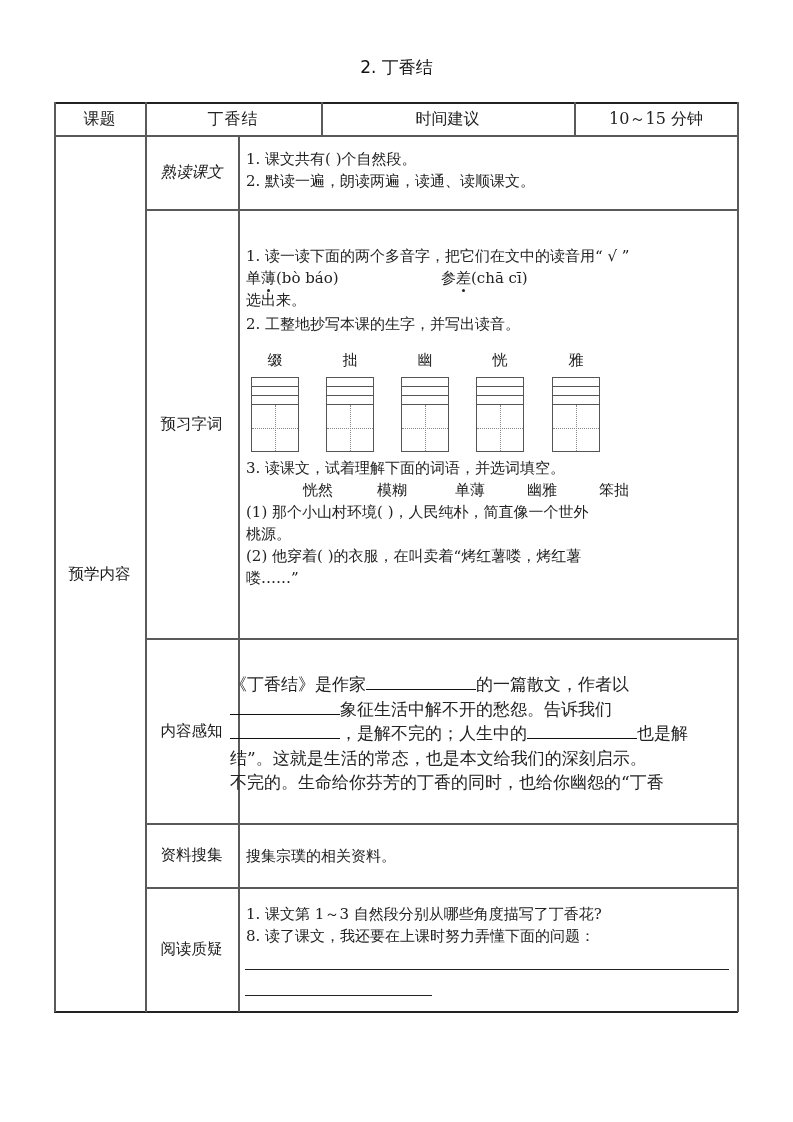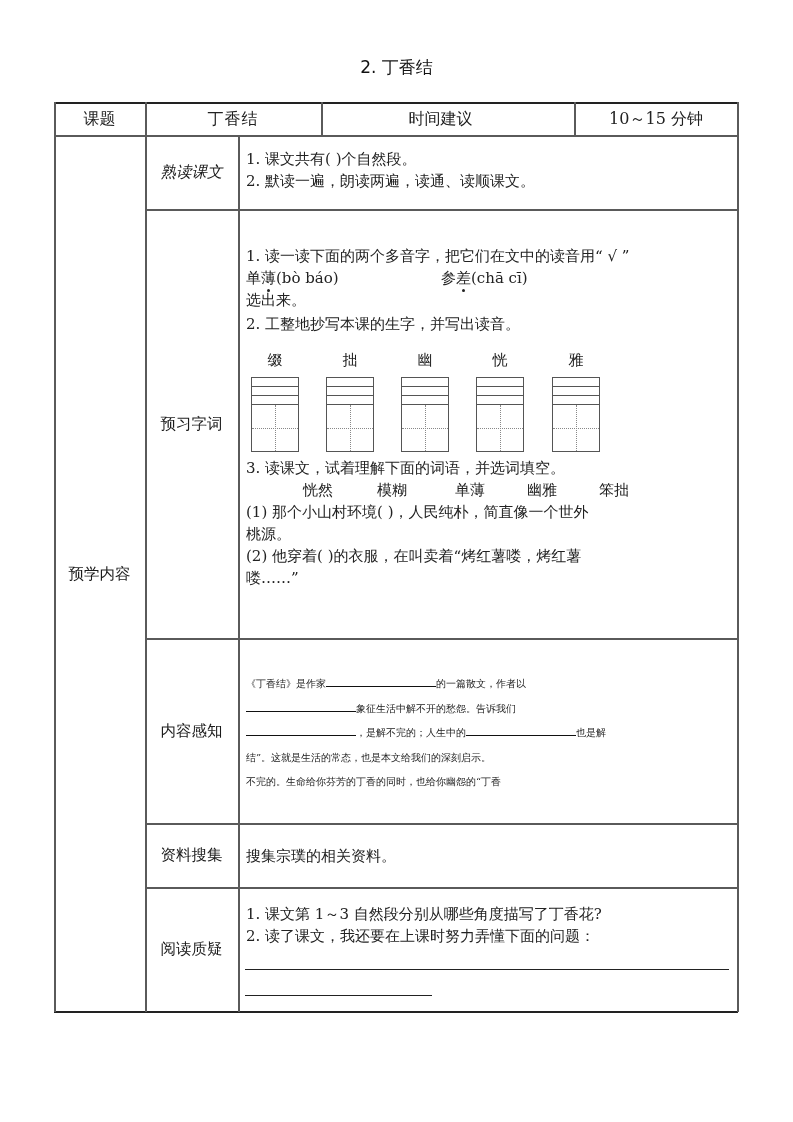--- a/index.html
+++ b/index.html
@@ -62,21 +62,21 @@
 
   <div class="vl" style="left:0;top:0;height:910px;"></div>
   <div class="vl" style="left:91px;top:0;height:910px;"></div>
   <div class="vl" style="left:184px;top:33px;height:877px;"></div>
   <div class="vl" style="left:267px;top:0;height:34px;"></div>
   <div class="vl" style="left:520px;top:0;height:34px;"></div>
   <div class="vl" style="left:683px;top:0;height:910px;"></div>
 
   <div class="cell hdr" style="left:0;top:0;width:91px;height:34px;">课题</div>
   <div class="cell txt" style="left:91px;top:0;width:176px;height:34px;font-size:16px;letter-spacing:1px;">丁香结</div>
-  <div class="cell hdr" style="left:260px;top:0;width:253px;height:34px;">时间建议</div>
+  <div class="cell hdr" style="left:267px;top:0;width:253px;height:34px;">时间建议</div>
   <div class="cell txt" style="left:520px;top:0;width:164px;height:34px;font-size:16px;">10～15 分钟</div>
 
   <div class="cell lbl" style="left:0;top:34px;width:91px;height:876px;">预学内容</div>
 
   <div class="cell lbl" style="left:91px;top:34px;width:93px;height:73px;font-style:italic;">熟读课文</div>
   <div class="content txt" style="left:192px;top:46px;width:485px;">
     <div class="line">1. 课文共有(          )个自然段。</div>
     <div class="line">2.  默读一遍，朗读两遍，读通、读顺课文。</div>
   </div>
 
@@ -146,21 +146,21 @@
       <span style="left:281px;">幽雅</span>
       <span style="left:353px;">笨拙</span>
     </div>
     <div class="line">(1) 那个小山村环境(               )，人民纯朴，简直像一个世外</div>
     <div class="line">桃源。</div>
     <div class="line">(2) 他穿着(               )的衣服，在叫卖着“烤红薯喽，烤红薯</div>
     <div class="line">喽……”</div>
   </div>
 
   <div class="cell lbl" style="left:91px;top:537px;width:93px;height:184px;">内容感知</div>
-  <div class="content txt" style="left:192px;top:570px;width:490px;line-height:24.5px;font-size:10px;">
+  <div class="content txt" style="left:176px;top:570px;width:490px;line-height:24.5px;font-size:17px;">
     <div class="line">
       <span>《丁香结》是作家</span><span class="blank-u" style="width:110px;"></span><span>的一篇散文，作者以</span>
     </div>
     <div class="line">
       <span class="blank-u" style="width:110px;"></span><span>象征生活中解不开的愁怨。告诉我们</span>
     </div>
     <div class="line">
       <span class="blank-u" style="width:110px;"></span><span>，是解不完的；人生中的</span><span class="blank-u" style="width:110px;"></span><span>也是解</span>
     </div>
     <div class="line">结”。这就是生活的常态，也是本文给我们的深刻启示。</div>
@@ -168,17 +168,17 @@
   </div>
 
   <div class="cell lbl" style="left:91px;top:722px;width:93px;height:63px;">资料搜集</div>
   <div class="content txt" style="left:192px;top:743px;width:485px;">
     <div class="line">搜集宗璞的相关资料。</div>
   </div>
 
   <div class="cell lbl" style="left:91px;top:786px;width:93px;height:123px;">阅读质疑</div>
   <div class="content txt" style="left:192px;top:801px;width:485px;">
     <div class="line">1. 课文第 1～3 自然段分别从哪些角度描写了丁香花?</div>
-    <div class="line">2. 读了课文，我还要在上课时努力弄懂下面的问题：</div>
+    <div class="line">8. 读了课文，我还要在上课时努力弄懂下面的问题：</div>
   </div>
   <div class="ans-line" style="left:191px;top:867px;width:484px;"></div>
   <div class="ans-line" style="left:191px;top:893px;width:187px;"></div>
 </div>
 
 </body></html>

